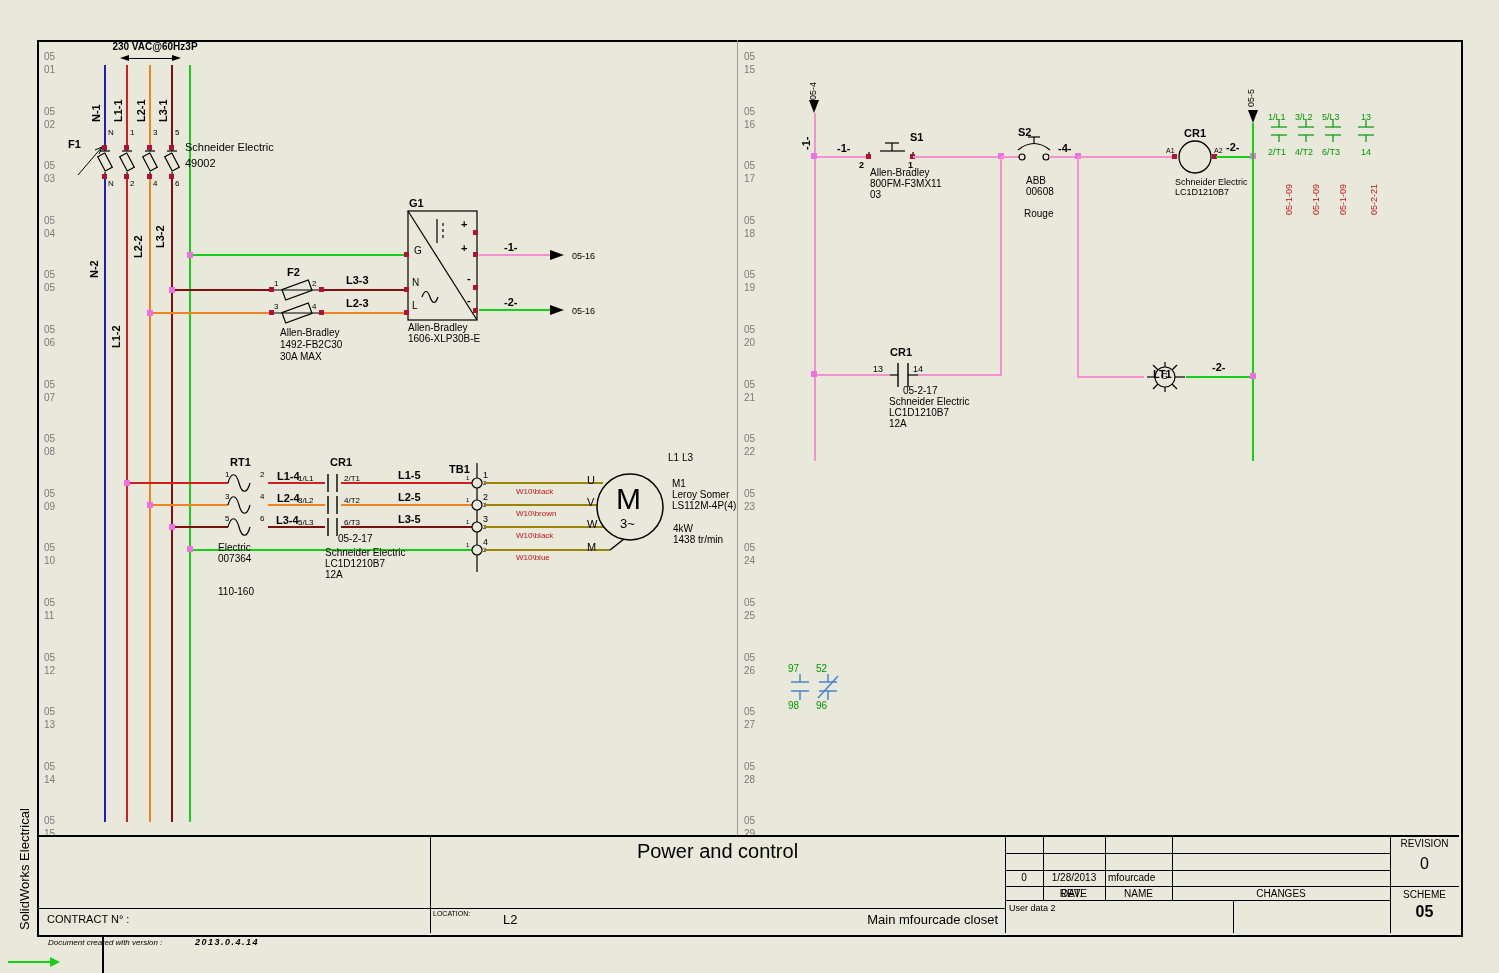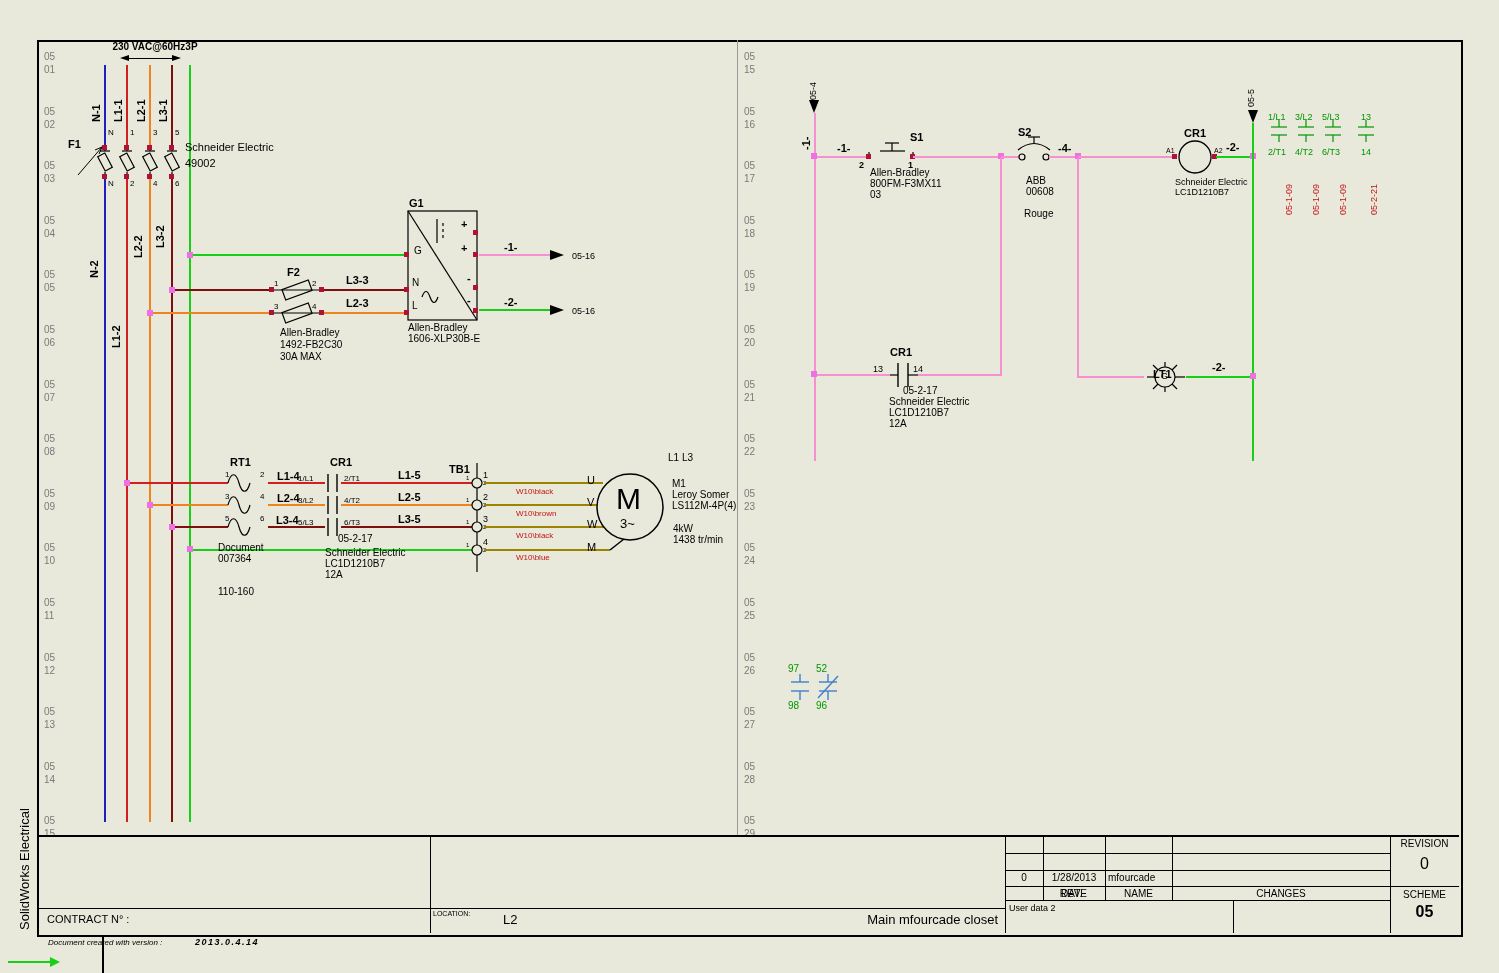--- a/index.html
+++ b/index.html
@@ -277,21 +277,21 @@
       <path d="M13,57 c3,-11 8,-11 11,0 c3,11 8,11 11,0"></path>
     </g>
   </svg>
   <div class="t b s11" style="left:230px;top:456px;">RT1</div>
   <div class="t s8" style="left:225px;top:470px;">1</div>
   <div class="t s8" style="left:260px;top:470px;">2</div>
   <div class="t s8" style="left:225px;top:492px;">3</div>
   <div class="t s8" style="left:260px;top:492px;">4</div>
   <div class="t s8" style="left:225px;top:514px;">5</div>
   <div class="t s8" style="left:260px;top:514px;">6</div>
-  <div class="t" style="left:218px;top:542px;">Document</div>
+  <div class="t" style="left:218px;top:542px;">Electric</div>
   <div class="t" style="left:218px;top:553px;text-align:right;">007364</div>
   <div class="t" style="left:218px;top:586px;">110-160</div>
 
   <div class="t b s11" style="left:277px;top:470px;">L1-4</div>
   <div class="t b s11" style="left:277px;top:492px;">L2-4</div>
   <div class="t b s11" style="left:276px;top:514px;">L3-4</div>
   <div class="t b s11" style="left:398px;top:469px;">L1-5</div>
   <div class="t b s11" style="left:398px;top:491px;">L2-5</div>
   <div class="t b s11" style="left:398px;top:513px;">L3-5</div>
 
@@ -527,20 +527,21 @@
   <div class="t grn" style="left:816px;top:663px;">52</div>
   <div class="t grn" style="left:788px;top:700px;">98</div>
   <div class="t grn" style="left:816px;top:700px;">96</div>
 
   <div class="hl" style="left:39px;top:835px;width:1420px;height:2px;"></div>
   <div class="vl" style="left:430px;top:835px;height:98px;"></div>
   <div class="vl" style="left:1005px;top:835px;height:98px;"></div>
   <div class="vl" style="left:1390px;top:835px;height:98px;"></div>
   <div class="hl" style="left:39px;top:908px;width:966px;"></div>
 
+  <div class="t s20 ctr" style="left:430px;top:840px;width:575px;">Power and control</div>
   <div class="t s7" style="left:433px;top:910px;">LOCATION:</div>
   <div class="t s13" style="left:503px;top:913px;">L2</div>
   <div class="t s13 rgt" style="left:700px;top:913px;width:298px;">Main mfourcade closet</div>
   <div class="t s11" style="left:47px;top:913px;">CONTRACT N° :</div>
 
   <div class="hl" style="left:1005px;top:853px;width:385px;"></div>
   <div class="hl" style="left:1005px;top:870px;width:385px;"></div>
   <div class="hl" style="left:1005px;top:886px;width:454px;"></div>
   <div class="hl" style="left:1005px;top:900px;width:385px;"></div>
   <div class="vl" style="left:1043px;top:835px;height:65px;"></div>

